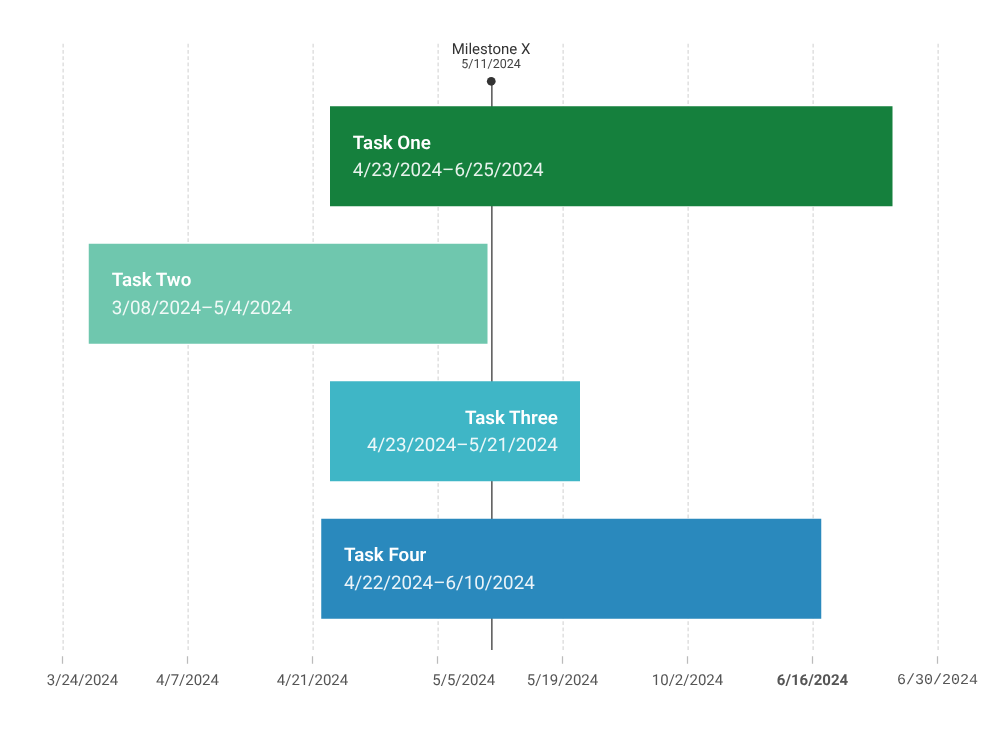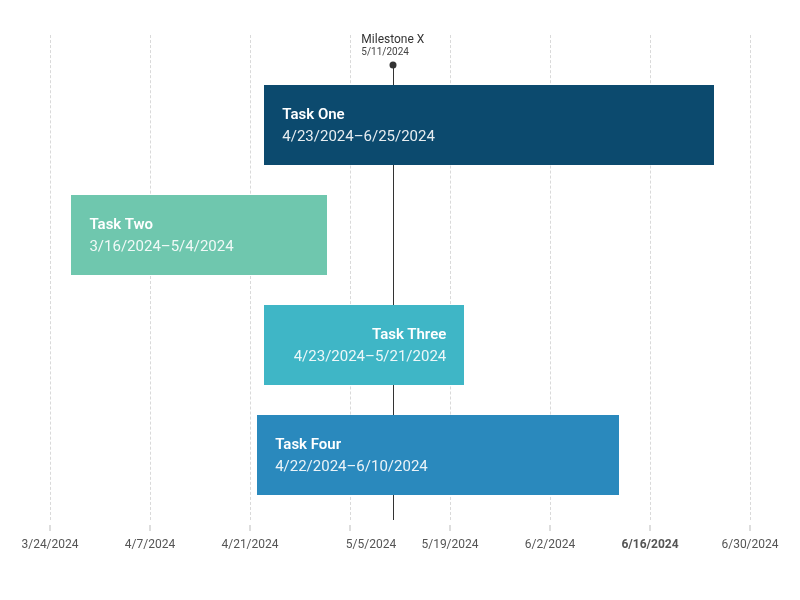--- a/index.html
+++ b/index.html
@@ -1,21 +1,21 @@
 <!DOCTYPE html>
 <html><head>
 <meta charset="utf-8">
 <style>
   html,body{margin:0;padding:0;width:800px;height:600px;background:#fff;font-family:-apple-system,BlinkMacSystemFont,"Segoe UI",Roboto,Helvetica,Arial,sans-serif;overflow:hidden}
   .chart{position:absolute;left:50px;top:30px;width:700px;height:540px}
   .plot{position:absolute;left:0;top:0;width:700px;height:490px}
   .grid{position:absolute;top:5px;bottom:0;width:0;border-left:1px dashed #d9d9d9}
   .milestone-line{position:absolute;top:35px;bottom:0;width:0;border-left:1.5px solid #333}
   .milestone-dot{position:absolute;width:7px;height:7px;border-radius:50%;background:#333;transform:translate(-50%,-50%)}
-  .milestone-label{position:absolute;transform:translateX(-50%);text-align:left;font-size:12px;color:#333;white-space:nowrap}
+  .milestone-label{position:absolute;transform:translateX(-50%);text-align:center;font-size:12px;color:#333;white-space:nowrap}
   .milestone-label .sub{font-size:10px;color:#444}
   .bar{position:absolute;height:80px;color:#fff;padding:20px 18px 0;font-size:15px;font-weight:600;white-space:nowrap;box-sizing:border-box}
   .bar .dates{display:block;font-size:15px;font-weight:400;opacity:.9;margin-top:4px}
   .axis{position:absolute;left:0;top:495px;width:700px}
   .tick{position:absolute;transform:translateX(-50%);font-size:12px;color:#555;white-space:nowrap;top:12px}
   .tickmark{position:absolute;top:0;width:0;height:6px;border-left:1px solid #bbb;transform:translateX(-0.5px)}
 </style>
 </head>
 <body>
 
@@ -28,36 +28,36 @@
       <div class="grid" style="left: 400px;"></div>
       <div class="grid" style="left: 500px;"></div>
       <div class="grid" style="left: 600px;"></div>
       <div class="grid" style="left: 700px;"></div>
       <div class="milestone-line" style="left: 342.857px;"></div>
       <div class="milestone-dot" style="left: 342.857px; top: 35px;"></div>
       <div class="milestone-label" style="left: 342.857px; top: 2px;">
         <div>Milestone X</div>
         <div class="sub">5/11/2024</div>
       </div>
-      <div class="bar" style="left: 214.286px; width: 450px; top: 55px; background: #0c4a6e;"><span>Task One</span><span class="dates">4/23/2024–6/25/2024</span></div>
-      <div class="bar" style="left: 21.4286px; width: 256px; top: 165px; background: rgb(111, 199, 174);"><span>Task Two</span><span class="dates">3/16/2024–5/4/2024</span></div>
+      <div class="bar" style="left: 214.286px; width: 450px; top: 55px; background: #15803d;"><span>Task One</span><span class="dates">4/23/2024–6/25/2024</span></div>
+      <div class="bar" style="left: 21.4286px; width: 319px; top: 165px; background: rgb(111, 199, 174);"><span>Task Two</span><span class="dates">3/08/2024–5/4/2024</span></div>
       <div class="bar" style="left: 214.286px; width: 200px; top: 275px; background: rgb(63, 182, 198); text-align: right;"><span>Task Three</span><span class="dates">4/23/2024–5/21/2024</span></div>
-      <div class="bar" style="left: 207.143px; width: 362px; top: 385px; background: rgb(42, 137, 189);"><span>Task Four</span><span class="dates">4/22/2024–6/10/2024</span></div>
+      <div class="bar" style="left: 207.143px; width: 400px; top: 385px; background: rgb(42, 137, 189);"><span>Task Four</span><span class="dates">4/22/2024–6/10/2024</span></div>
     </div>
   <div class="axis" id="axis">
       <div class="tickmark" style="left: 0px;"></div>
-      <div class="tick" style="left: 0px;">3/24/2024</div>
+      <div class="tick" style="left: 16px;">3/24/2024</div>
       <div class="tickmark" style="left: 100px;"></div>
       <div class="tick" style="left: 100px; text-align: right;">4/7/2024</div>
       <div class="tickmark" style="left: 200px;"></div>
       <div class="tick" style="left: 200px; text-align: center;">4/21/2024</div>
       <div class="tickmark" style="left: 300px;"></div>
       <div class="tick" style="left: 300px; margin-left: 21px;">5/5/2024</div>
       <div class="tickmark" style="left: 400px;"></div>
       <div class="tick" style="left: 400px;">5/19/2024</div>
       <div class="tickmark" style="left: 500px;"></div>
-      <div class="tick" style="left: 500px;">6/2/2024</div>
+      <div class="tick" style="left: 500px;">10/2/2024</div>
       <div class="tickmark" style="left: 600px;"></div>
       <div class="tick" style="left: 600px; font-weight: bold;">6/16/2024</div>
       <div class="tickmark" style="left: 700px;"></div>
-      <div class="tick" style="left: 700px;">6/30/2024</div>
+      <div class="tick" style="left: 700px; font-family: Liberation Mono, monospace;">6/30/2024</div>
     </div>
 </div>
 
 </body></html>

